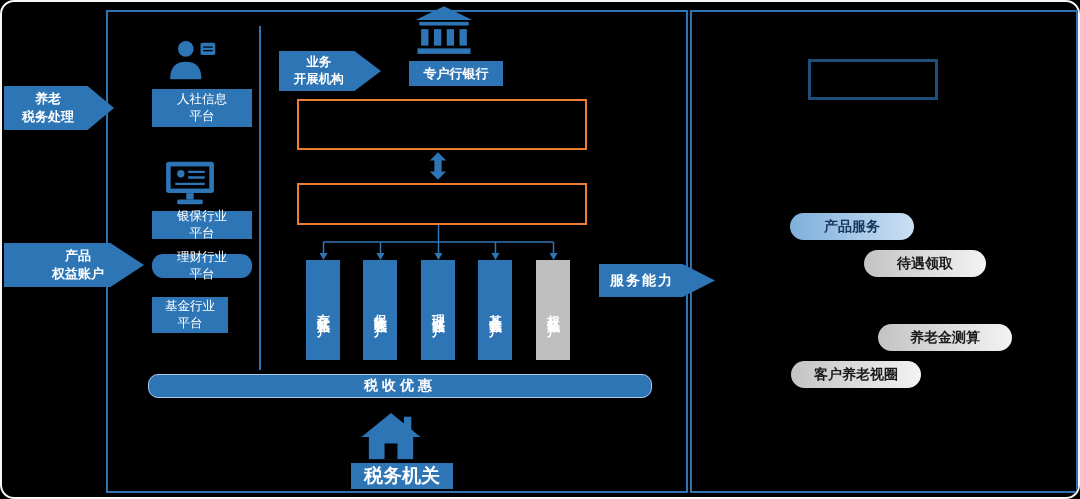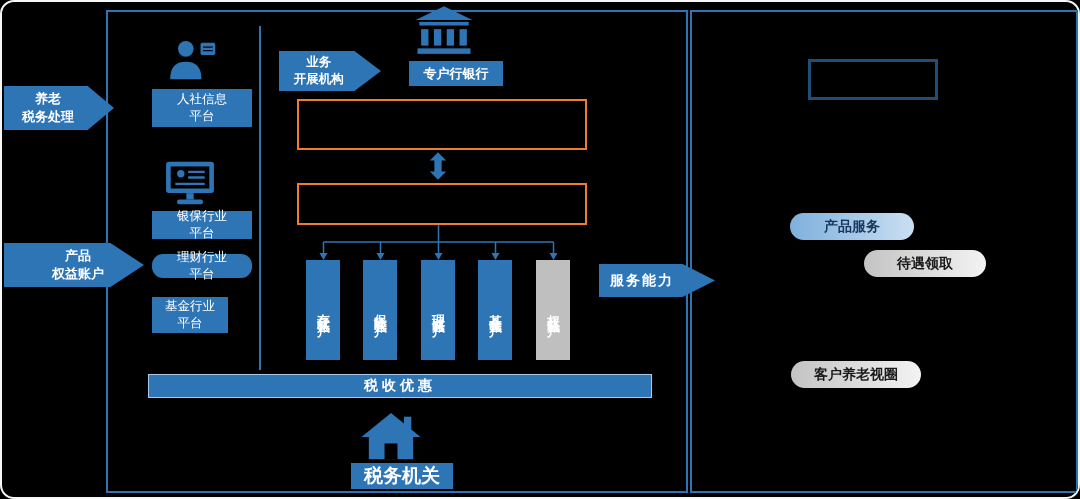--- a/index.html
+++ b/index.html
@@ -60,21 +60,21 @@
     position:absolute;top:258px;width:34px;height:100px;background:#2e75b6;color:#fff;
     writing-mode:vertical-rl;text-orientation:upright;
     display:flex;align-items:center;justify-content:center;
     font-size:13px;font-weight:bold;letter-spacing:3px;
   }
   .acc-0{left:304px;} .acc-1{left:361px;} .acc-2{left:419px;} .acc-3{left:476px;}
   .acc-4{left:534px;background:#bfbfbf;}
 
   .tax-bar{
     position:absolute;left:146px;top:372px;width:504px;height:24px;background:#2e75b6;
-    border:1px solid #a9c9e8;border-radius:0;box-sizing:border-box;color:#fff;
+    border:1px solid #a9c9e8;border-radius:10px;box-sizing:border-box;color:#fff;
     display:flex;align-items:center;justify-content:center;
     font-size:14px;font-weight:bold;letter-spacing:4px;
   }
   .tax-office-label{left:338px;top:461px;width:102px;height:26px;font-size:19px;font-weight:bold;}
 
   .service-arrow{
     position:absolute;left:597px;top:262px;width:116px;height:33px;background:#2e75b6;color:#ffffff;
     clip-path:polygon(0 0,72% 0,100% 50%,72% 100%,0 100%);
     display:flex;align-items:center;z-index:5;font-weight:bold;
   }
@@ -215,15 +215,16 @@
     <span>税务机关</span>
   </div>
 
   <div class="service-arrow">
     <div class="txt">服务能力</div>
   </div>
 
   <div class="navy-box"></div>
   <div class="pill pill-blue pill-0">产品服务</div>
   <div class="pill pill-gray pill-1">待遇领取</div>
+  <div class="pill pill-gray pill-3">养老金测算</div>
   <div class="pill pill-gray pill-4">客户养老视圈</div>
 
 </div>
 
 </body></html>

